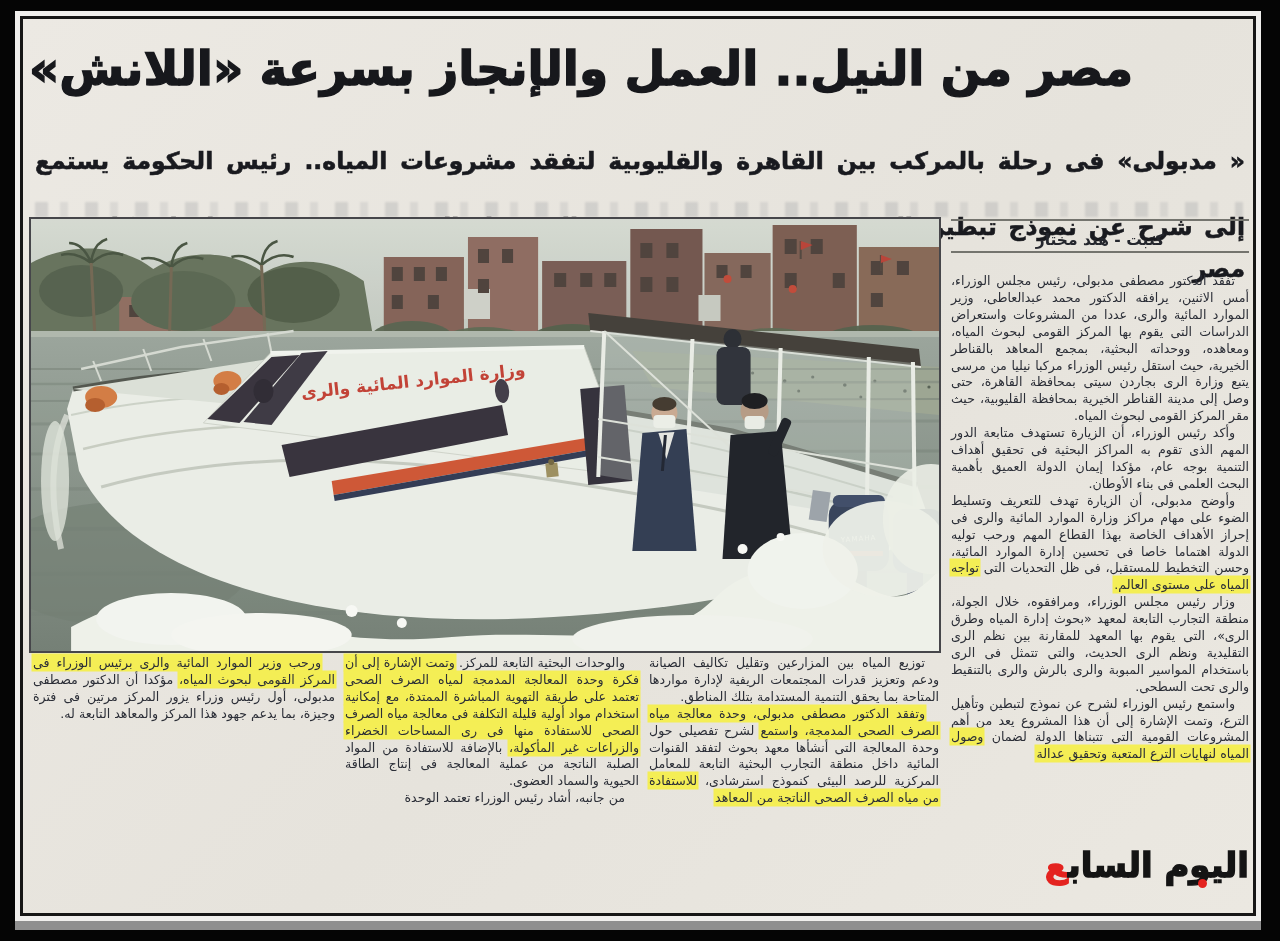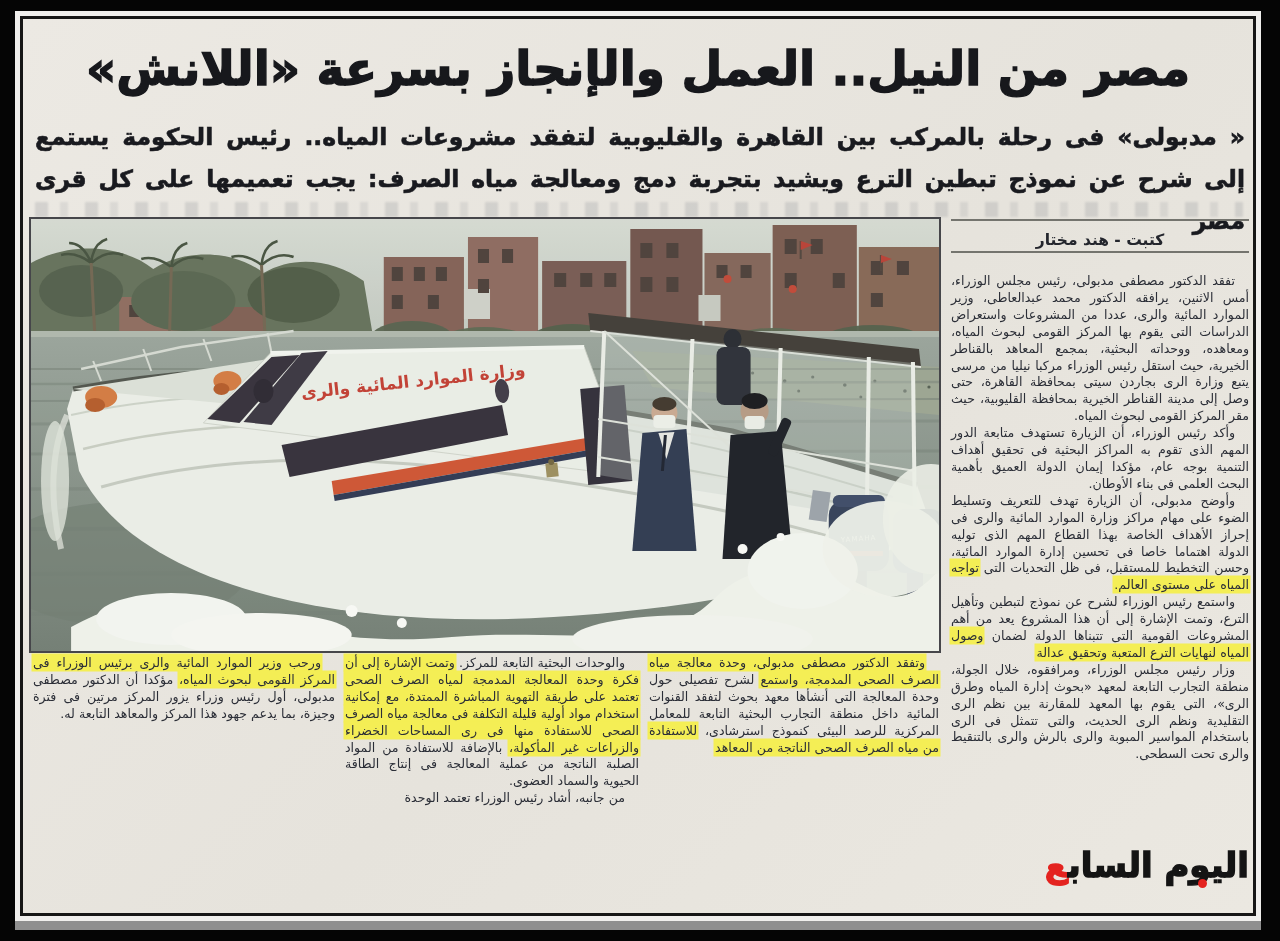--- a/index.html
+++ b/index.html
@@ -11,31 +11,31 @@
   .paper{
     position:absolute;left:20px;top:16px;width:1236px;height:900px;
     box-sizing:border-box;
     background:linear-gradient(135deg,#ece9e3 0%,#e6e3dc 55%,#ebe8e1 100%);
     border:3px solid #161616;
     box-shadow:0 0 0 5px #f0efed, 0 9px 0 5px #8f8f8f;
     overflow:hidden;
   }
   .headline{
     position:absolute;top:8px;right:6px;left:6px;height:84px;
-    direction:rtl;text-align:center;white-space:nowrap;
+    direction:rtl;text-align:left;white-space:nowrap;
     font-size:47px;font-weight:bold;color:#17181c;
     -webkit-text-stroke:1.4px #17181c;
     line-height:84px;letter-spacing:-1px;
   }
   .subhead{
     position:absolute;top:97px;right:8px;left:12px;
     direction:rtl;color:#191a1f;font-weight:bold;font-size:23.5px;
     -webkit-text-stroke:0.6px #191a1f;
   }
-  .subhead .line{text-align:justify;text-align-last:justify;line-height:42px;}
+  .subhead .line{text-align:justify;text-align-last:justify;line-height:42px;margin-top:24px;}
   .ghost{
     position:absolute;top:183px;left:12px;right:10px;height:15px;
     opacity:.3;filter:blur(1.1px);
     background:repeating-linear-gradient(90deg,
       rgba(96,100,112,.55) 0 13px, rgba(96,100,112,0) 13px 25px,
       rgba(96,100,112,.38) 25px 33px, rgba(96,100,112,0) 33px 50px);
   }
   .photo{
     position:absolute;left:8px;top:200px;width:908px;height:432px;
     outline:2px solid #46464a;background:#8b968c;
@@ -317,27 +317,28 @@
 
       <rect x="0" y="0" width="906" height="432" fill="#cfd4c9" opacity="0.08"></rect>
     </svg>
   </div>
 
   <div class="rightcol">
     <div class="byline-box">كتبت - هند مختار</div>
     <div class="body-text">
       <p>تفقد الدكتور مصطفى مدبولى، رئيس مجلس الوزراء، أمس الاثنين، يرافقه الدكتور محمد عبدالعاطى، وزير الموارد المائية والرى، عددا من المشروعات واستعراض الدراسات التى يقوم بها المركز القومى لبحوث المياه، ومعاهده، ووحداته البحثية، بمجمع المعاهد بالقناطر الخيرية، حيث استقل رئيس الوزراء مركبا نيليا من مرسى يتبع وزارة الرى بجاردن سيتى بمحافظة القاهرة، حتى وصل إلى مدينة القناطر الخيرية بمحافظة القليوبية، حيث مقر المركز القومى لبحوث المياه.</p>
       <p>وأكد رئيس الوزراء، أن الزيارة تستهدف متابعة الدور المهم الذى تقوم به المراكز البحثية فى تحقيق أهداف التنمية بوجه عام، مؤكدا إيمان الدولة العميق بأهمية البحث العلمى فى بناء الأوطان.</p>
-      <p><span>وأوضح مدبولى، أن الزيارة تهدف للتعريف وتسليط الضوء على مهام مراكز وزارة الموارد المائية والرى فى إحراز الأهداف الخاصة بهذا القطاع المهم الذى توليه الدولة اهتماما خاصا فى تحسين إدارة الموارد المائية، وحسن التخطيط للمستقبل، فى ظل التحديات التى </span><span class="hl">تواجه المياه على مستوى العالم.</span></p>
+      <p><span>وأوضح مدبولى، أن الزيارة تهدف للتعريف وتسليط الضوء على مهام مراكز وزارة الموارد المائية والرى فى إحراز الأهداف الخاصة بهذا القطاع المهم ورحب توليه الدولة اهتماما خاصا فى تحسين إدارة الموارد المائية، وحسن التخطيط للمستقبل، فى ظل التحديات التى </span><span class="hl">تواجه المياه على مستوى العالم.</span></p>
+      <p>وزار رئيس مجلس الوزراء، ومرافقوه، خلال الجولة، منطقة التجارب التابعة لمعهد «بحوث إدارة المياه وطرق الرى»، التى يقوم بها المعهد للمقارنة بين نظم الرى التقليدية ونظم الرى الحديث، والتى تتمثل فى الرى باستخدام المواسير المبوبة والرى بالرش والرى بالتنقيط والرى تحت السطحى.</p>
       <p><span>واستمع رئيس الوزراء لشرح عن نموذج لتبطين وتأهيل الترع، وتمت الإشارة إلى أن هذا المشروع يعد من أهم المشروعات القومية التى تتبناها الدولة لضمان </span><span class="hl">وصول المياه لنهايات الترع المتعبة وتحقيق عدالة</span></p>
-      <p>وزار رئيس مجلس الوزراء، ومرافقوه، خلال الجولة، منطقة التجارب التابعة لمعهد «بحوث إدارة المياه وطرق الرى»، التى يقوم بها المعهد للمقارنة بين نظم الرى التقليدية ونظم الرى الحديث، والتى تتمثل فى الرى باستخدام المواسير المبوبة والرى بالرش والرى بالتنقيط والرى تحت السطحى.</p>
     </div>
   </div>
 
   <div class="colC body-text">
+    <p>توزيع المياه بين المزارعين وتقليل تكاليف الصيانة ودعم وتعزيز قدرات المجتمعات الريفية لإدارة مواردها المتاحة بما يحقق التنمية المستدامة بتلك المناطق.</p>
     <p><span class="hl">وتفقد الدكتور مصطفى مدبولى، وحدة معالجة مياه الصرف الصحى المدمجة، واستمع</span><span> لشرح تفصيلى حول وحدة المعالجة التى أنشأها معهد بحوث لتفقد القنوات المائية داخل منطقة التجارب البحثية التابعة للمعامل المركزية للرصد البيئى كنموذج استرشادى، </span><span class="hl">للاستفادة من مياه الصرف الصحى الناتجة من المعاهد</span></p>
   </div>
 
   <div class="colB body-text">
     <p><span>والوحدات البحثية التابعة للمركز. </span><span class="hl">وتمت الإشارة إلى أن فكرة وحدة المعالجة المدمجة لمياه الصرف الصحى تعتمد على طريقة التهوية المباشرة الممتدة، مع إمكانية استخدام مواد أولية قليلة التكلفة فى معالجة مياه الصرف الصحى للاستفادة منها فى رى المساحات الخضراء والزراعات غير المأكولة،</span><span> بالإضافة للاستفادة من المواد الصلبة الناتجة من عملية المعالجة فى إنتاج الطاقة الحيوية والسماد العضوى.</span></p>
     <p>من جانبه، أشاد رئيس الوزراء تعتمد الوحدة</p>
   </div>
 
   <div class="colA body-text">
     <p><span class="hl">ورحب وزير الموارد المائية والرى برئيس الوزراء فى المركز القومى لبحوث المياه،</span><span> مؤكدا أن الدكتور مصطفى مدبولى، أول رئيس وزراء يزور المركز مرتين فى فترة وجيزة، بما يدعم جهود هذا المركز والمعاهد التابعة له.</span></p>

